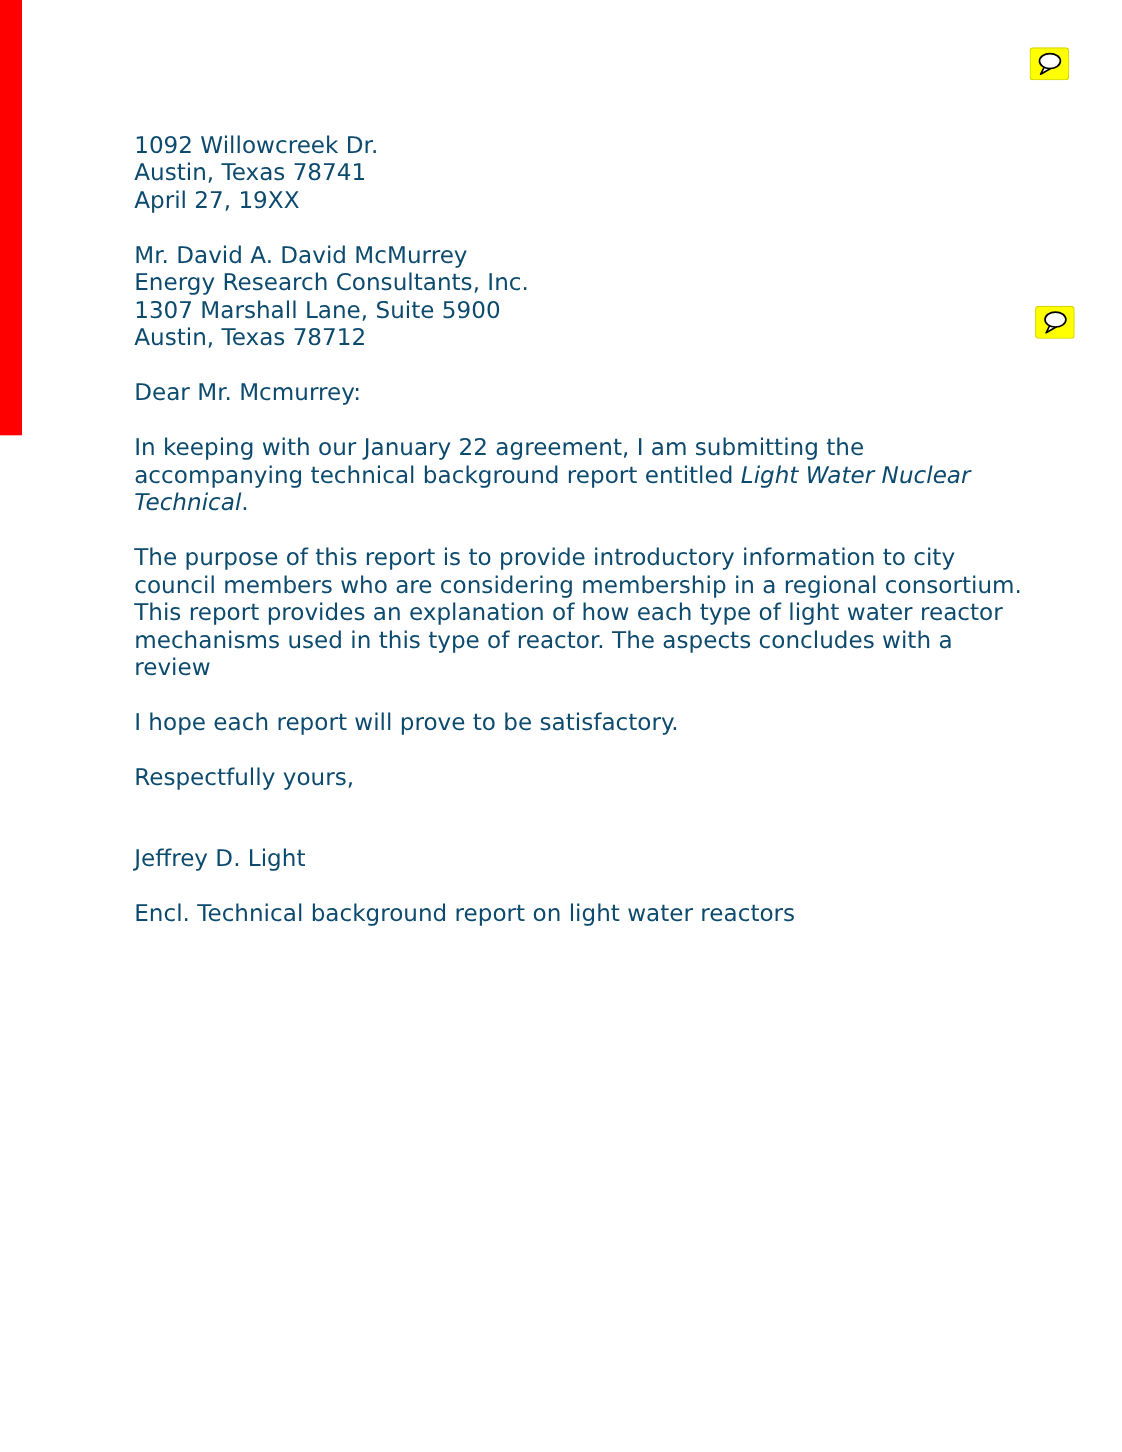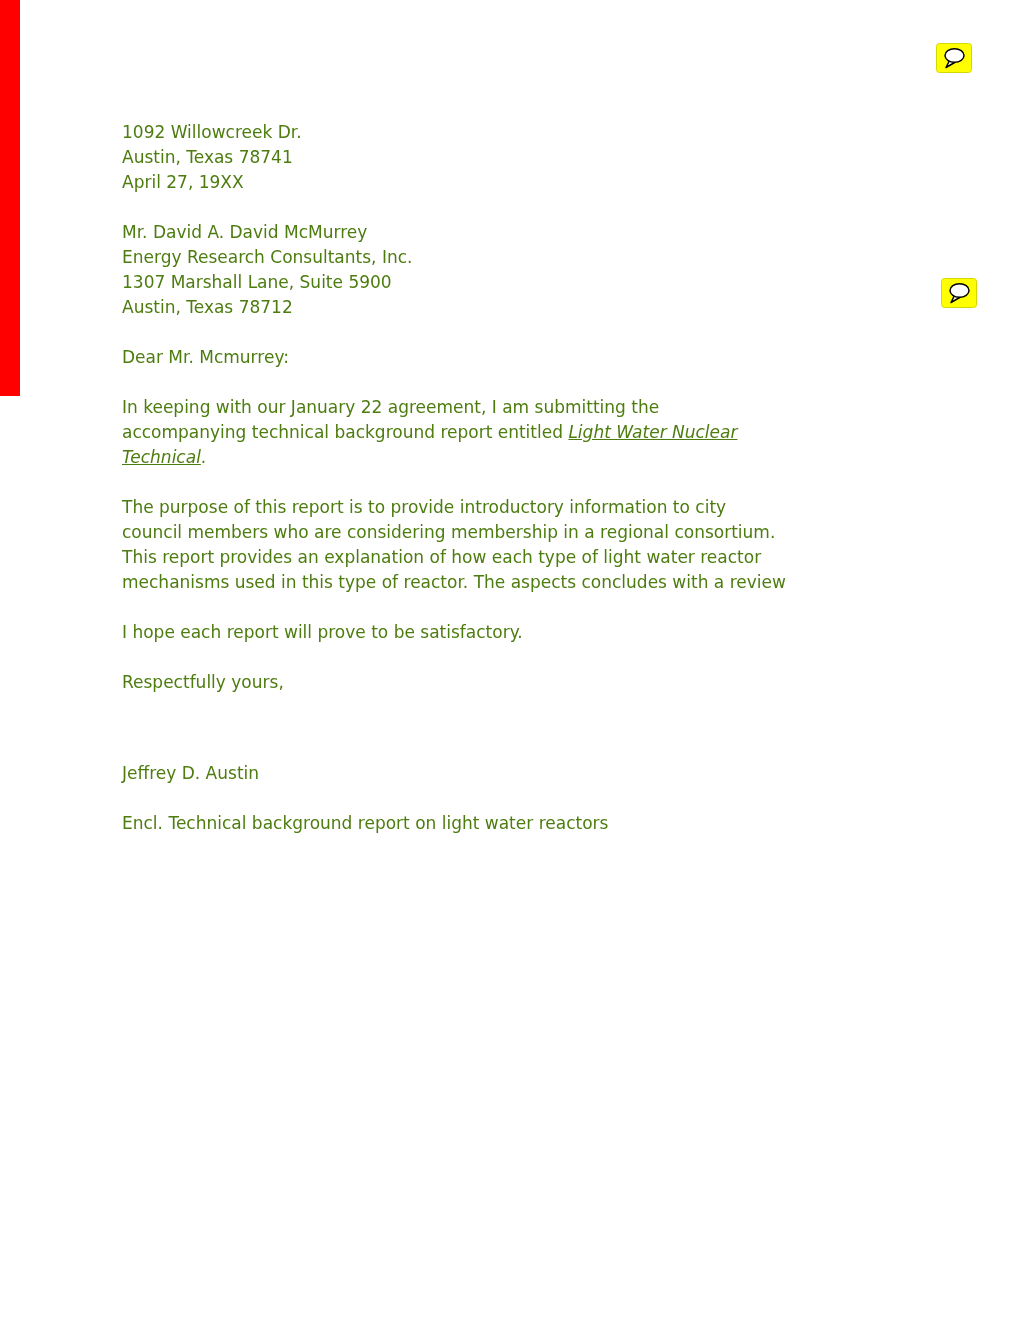--- a/index.html
+++ b/index.html
@@ -23,27 +23,27 @@
     height: 30px;
     cursor: pointer;
   }
   .marker-1 { left: 936px; top: 43px; }
   .marker-2 { left: 941px; top: 278px; }
   .letter {
     position: absolute;
     left: 122px;
     top: 120px;
     width: 812px;
-    color: #4d7c0f;
-    font-size: 17px;
+    color: #0c4a6e;
+    font-size: 21px;
     line-height: 25px;
   }
   .block { margin: 0 0 25px 0; }
-  .closing-block { margin-bottom: 66px; }
-  .italic { font-style: italic; text-decoration: underline; }
+  .closing-block { margin-bottom: 48px; }
+  .italic { font-style: italic; }
   .letter div { margin-top: 0; }
 </style>
 </head>
 <body>
 
 <div>
 
   <svg class="red-bar" width="20" height="396">
     <rect x="0" y="0" width="20" height="396" fill="#ff0000"></rect>
   </svg>
@@ -91,18 +91,18 @@
       <div>The purpose of this report is to provide introductory information to city</div>
       <div>council members who are considering membership in a regional consortium.</div>
       <div>This report provides an explanation of how each type of light water reactor</div>
       <div>mechanisms used in this type of reactor. The aspects concludes with a review</div>
     </div>
 
     <div class="block">I hope each report will prove to be satisfactory.</div>
 
     <div class="block closing-block">Respectfully yours,</div>
 
-    <div class="block">Jeffrey D. Austin</div>
+    <div class="block">Jeffrey D. Light</div>
 
     <div class="block">Encl. Technical background report on light water reactors</div>
 
   </div>
 </div>
 
 </body></html>

